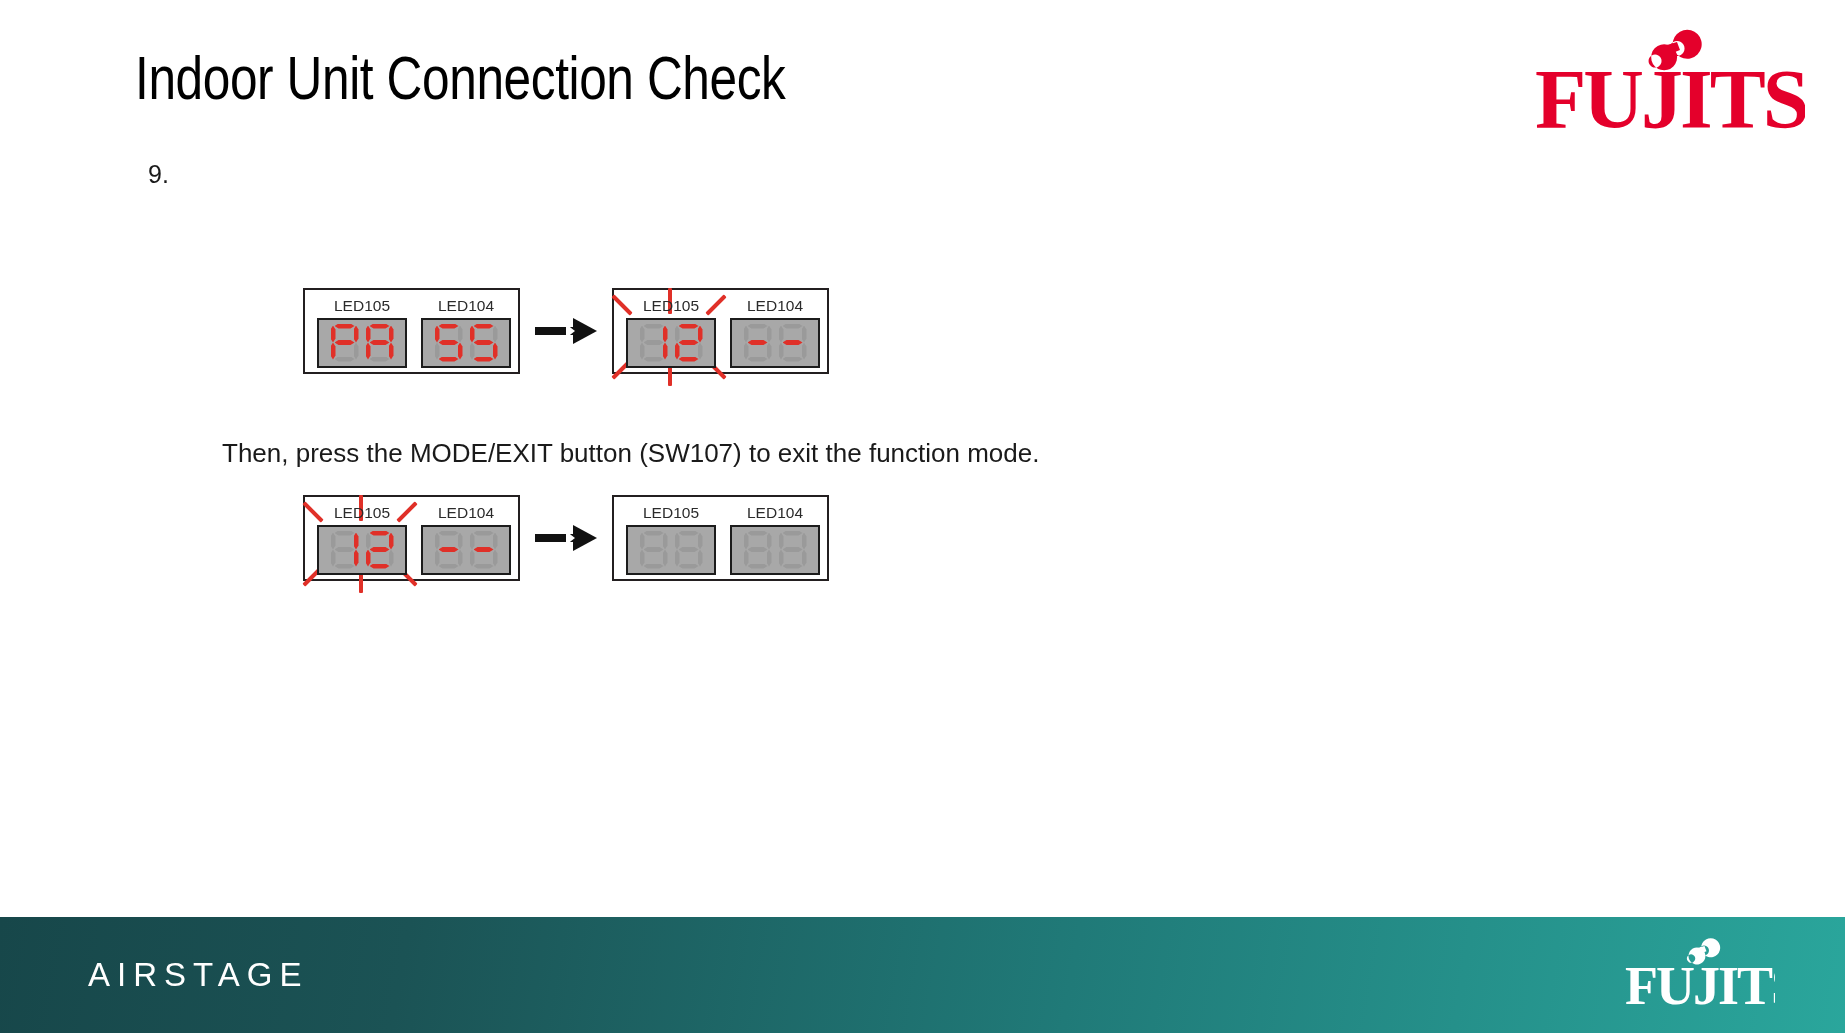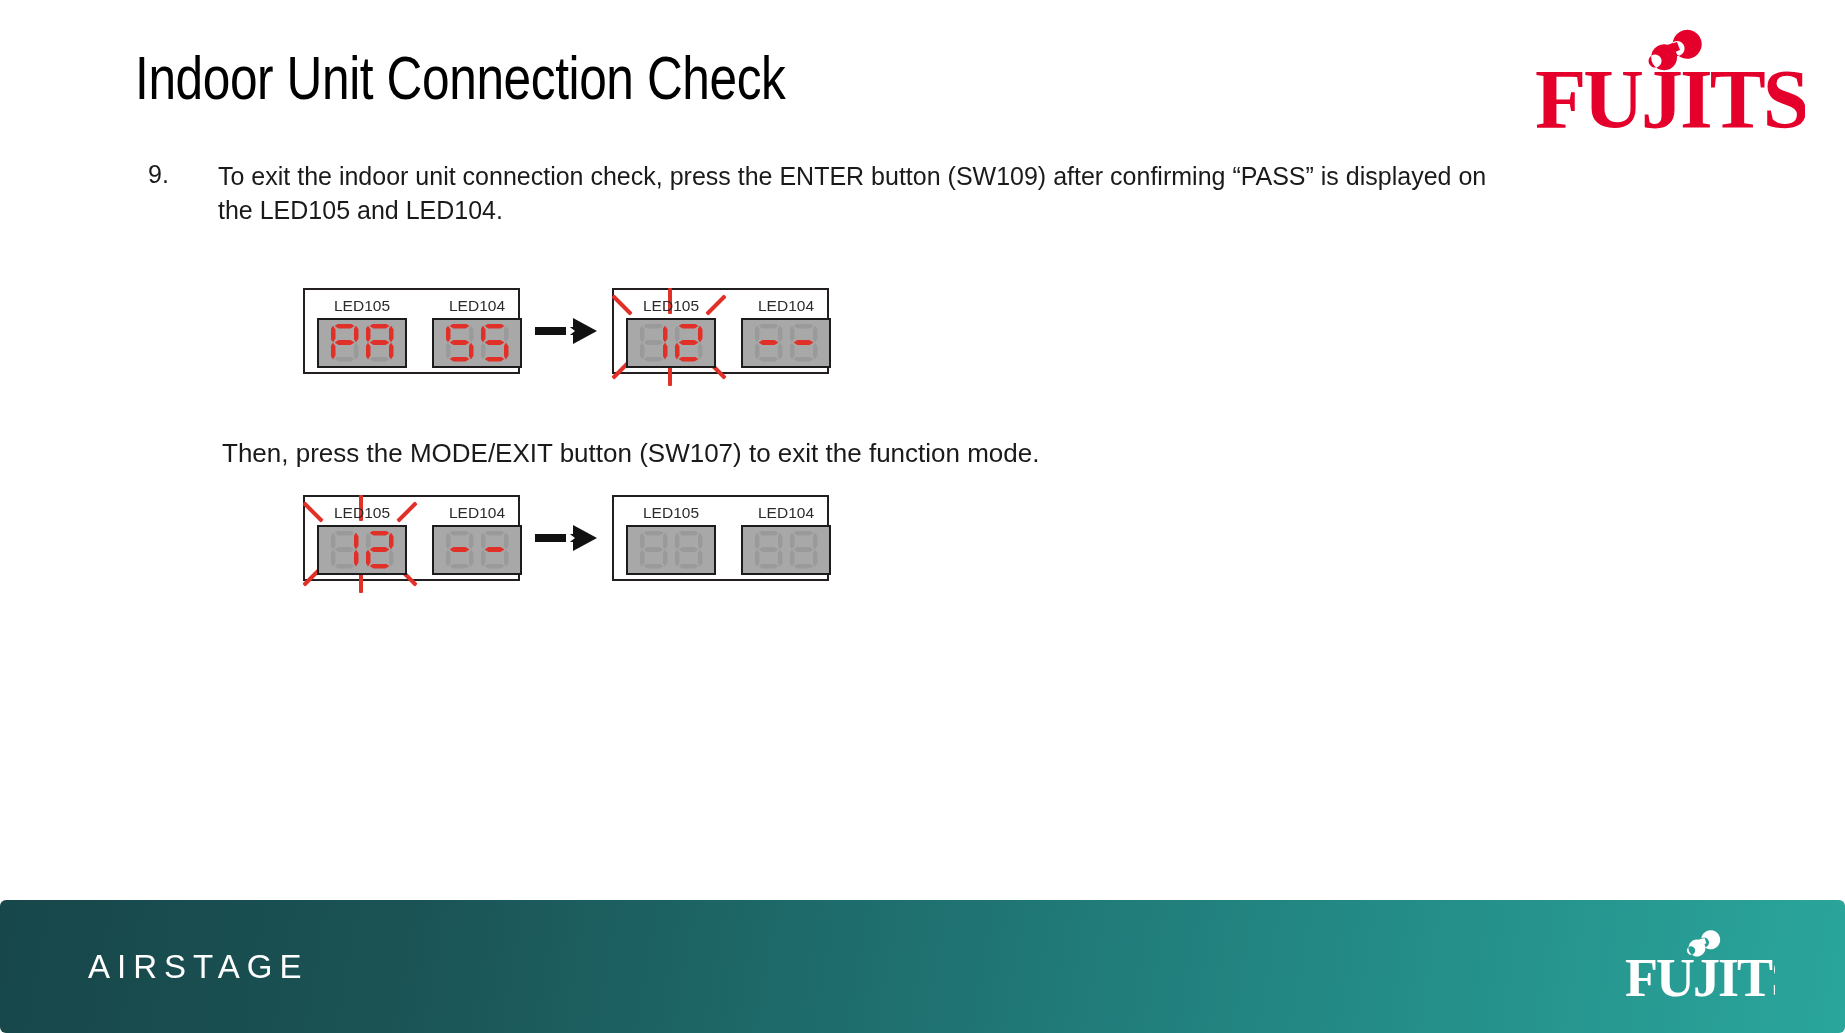--- a/index.html
+++ b/index.html
@@ -80,21 +80,21 @@
     align-items: center;
   }
   .diagram-row.row1 { left: 303px; top: 288px; }
   .diagram-row.row2 { left: 303px; top: 495px; }
 
   .led-box {
     border: 2px solid #231f20;
     background: #ffffff;
     padding: 8px 12px 10px 12px;
     display: flex;
-    gap: 25px;
+    gap: 14px;
     box-sizing: border-box;
     position: relative;
   }
   .led-box.w1 { width: 217px; height: 86px; }
   .led-box.w2 { width: 217px; height: 86px; }
 
   .led-unit {
     position: relative;
     display: flex;
     flex-direction: column;
@@ -200,23 +200,22 @@
     border-bottom: 7px solid transparent;
     border-left: 9px solid #ffffff;
   }
 
   
   .footer {
     position: absolute;
     left: 0;
     bottom: 0;
     width: 1845px;
-    height: 133px;
+    height: 116px;
     background: linear-gradient(100deg, #17474a 0%, #1b5355 22%, #207a78 58%, #2aa69c 100%);
-    border-radius: 6px;
   }
   .airstage {
     position: absolute;
     left: 88px;
     top: 50%;
     transform: translateY(-50%);
     color: #ffffff;
     font-size: 33px;
     letter-spacing: 7px;
     font-weight: 300;
@@ -242,21 +241,20 @@
       <path d="M120 20 a13 13 0 1 1 -0.1 0.1 Z M120 26.5 a6.5 6.5 0 1 0 0.1 0 Z"></path>
       <path d="M132 17 l10 -3 l3 8 l-10 4 Z"></path>
       <text x="0" y="100" font-family="'Liberation Serif', serif" font-size="84" font-weight="700" letter-spacing="-3" fill="#e4002b">FUJITSU</text>
     </g>
   </svg>
 </div>
 
 <div class="content">
   <div class="para-row">
     <span class="list-num">9.</span>
-    <div class="para-text">To exit the indoor unit connection check, press the ENTER button (SW109) after confirming “PASS” is displayed on the LED105 and LED104.</div>
   </div>
 </div>
 
 <div class="para2">Then, press the MODE/EXIT button (SW107) to exit the function mode.</div>
 
 <div class="diagram-row row1">
 
   <div class="led-box w1">
     <div class="led-unit">
       <span class="led-label">LED105</span>

